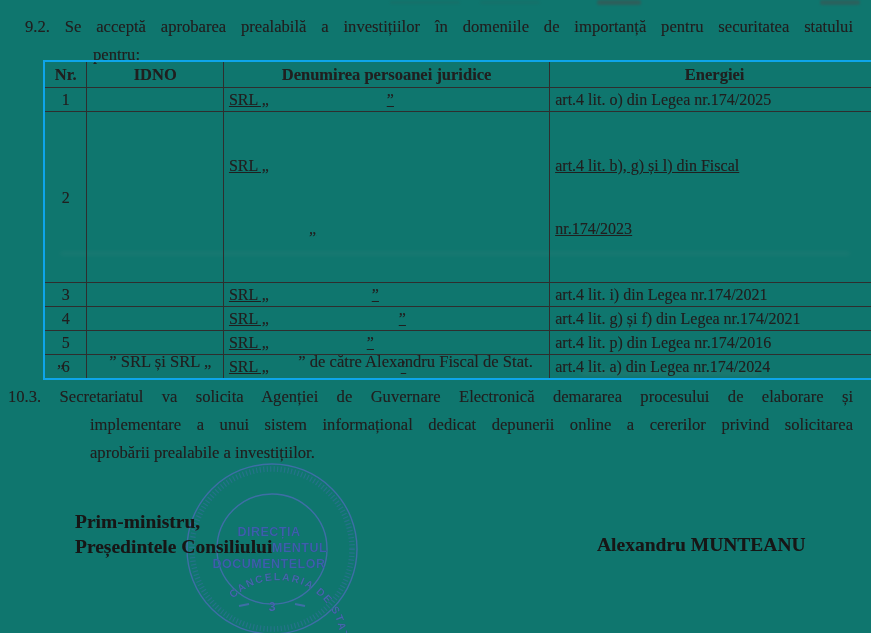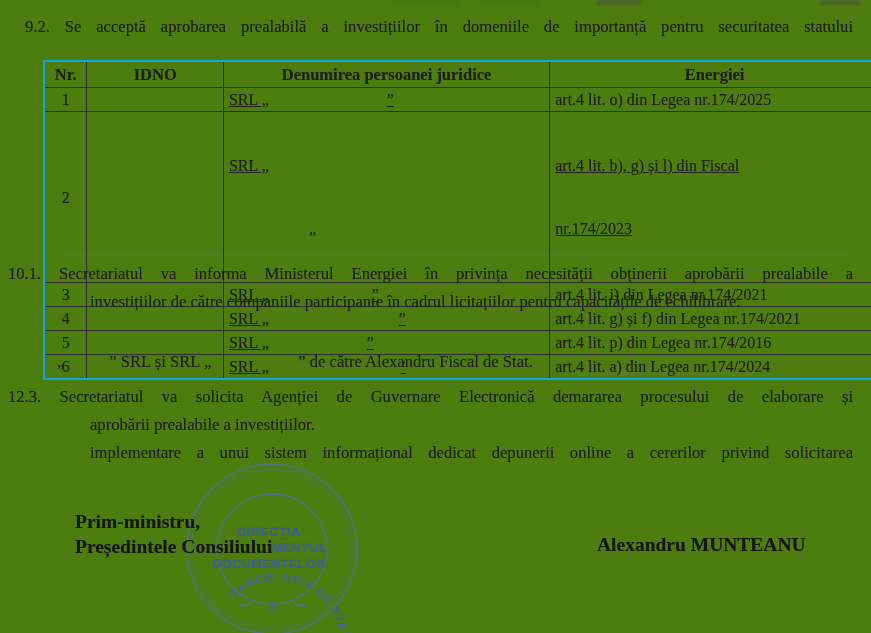--- a/index.html
+++ b/index.html
@@ -1,19 +1,19 @@
 <!DOCTYPE html>
 <html><head>
 <meta charset="utf-8">
 <style>
   html,body{margin:0;padding:0;}
   .page{
     position:relative;
     width:871px;height:633px;
-    background:#4d7c0f;
+    background:#0f766e;
     overflow:hidden;
     font-family:"Liberation Serif", serif;
     color:#1f1f1f;
   }
   
   .artifact{position:absolute;background:#4a4a4a;border-radius:2px;filter:blur(1px);}
   .smudge{position:absolute;background:#9a9a96;border-radius:3px;filter:blur(2px);}
   
   .para{position:absolute;font-size:16.6px;line-height:28px;}
   .line{white-space:pre-wrap;}
@@ -54,20 +54,21 @@
 
   <div class="artifact" style="left:597px;top:0;width:44px;height:5px;opacity:.5;"></div>
   <div class="artifact" style="left:820px;top:0;width:40px;height:5px;opacity:.45;"></div>
   <div class="artifact" style="left:390px;top:1px;width:70px;height:3px;opacity:.12;"></div>
   <div class="artifact" style="left:480px;top:1px;width:60px;height:3px;opacity:.10;"></div>
   <div class="smudge" style="left:60px;top:252px;width:790px;height:3px;opacity:.10;"></div>
   <div class="smudge" style="left:580px;top:371px;width:180px;height:4px;opacity:.12;"></div>
 
   <div class="para" style="left:25px;top:13px;width:828px;">
     <div class="line full">9.2. Se acceptă aprobarea prealabilă a investițiilor în domeniile de importanță pentru securitatea statului</div>
+    <div class="line" style="padding-left:68px;">pentru:</div>
   </div>
 
   <table class="inv">
     <colgroup>
       <col style="width:43px">
         <col style="width:137px">
         <col style="width:327px">
         <col style="width:331px">
     </colgroup>
     <thead>
@@ -117,35 +118,31 @@
       </tr>
       <tr style="height:23px;">
         <td class="nr">6</td>
         <td></td>
         <td><div class="cell-line"><span>SRL „</span><span class="gap" style="width:132px;"></span><span>’</span></div></td>
         <td>art.4 lit. a) din Legea nr.174/2024</td>
       </tr>
     </tbody>
   </table>
 
-  <div class="para" style="left:8px;top:260px;width:845px;">
-    <div class="line full">10.1. Secretariatul va informa Ministerul Energiei în privința necesității obținerii aprobării prealabile a</div>
-    <div class="line" style="padding-left:82px;">investițiilor de către companiile participante în cadrul licitațiilor pentru capacitățile de echilibrare.</div>
-  </div>
 
   <div class="para" style="left:8px;top:320px;width:845px;">
     <div class="line nowrap" style="padding-left:24px;">
       <span>„</span><span class="gap" style="width:45px;"></span><span>” SRL și SRL „</span><span class="gap" style="width:87px;"></span><span>” de către Alexandru Fiscal de Stat.</span>
     </div>
   </div>
 
   <div class="para" style="left:8px;top:383px;width:845px;">
-    <div class="line full">12.3. Secretariatul va solicita Agenției de Guvernare Electronică demararea procesului de elaborare și</div>
+    <div class="line full">10.3. Secretariatul va solicita Agenției de Guvernare Electronică demararea procesului de elaborare și</div>
+    <div class="line full" style="padding-left:82px;">implementare a unui sistem informațional dedicat depunerii online a cererilor privind solicitarea</div>
     <div class="line" style="padding-left:82px;">aprobării prealabile a investițiilor.</div>
-    <div class="line full" style="padding-left:82px;">implementare a unui sistem informațional dedicat depunerii online a cererilor privind solicitarea</div>
   </div>
 
   <svg class="stamp" width="178" height="178" viewBox="0 0 178 178">
     <g stroke="#4f6cba" fill="none">
       <circle cx="89" cy="88" r="85" stroke-width="1.4" opacity=".8"></circle>
       <circle cx="89" cy="88" r="80" stroke-width="5.5" stroke-dasharray="1.2 2.3" opacity=".38"></circle>
       <circle cx="89" cy="88" r="55" stroke-width="1.4" opacity=".8"></circle>
       <line x1="56" y1="145" x2="66" y2="143" stroke-width="2" opacity=".8"></line>
       <line x1="112" y1="143" x2="122" y2="145" stroke-width="2" opacity=".8"></line>
     </g>

